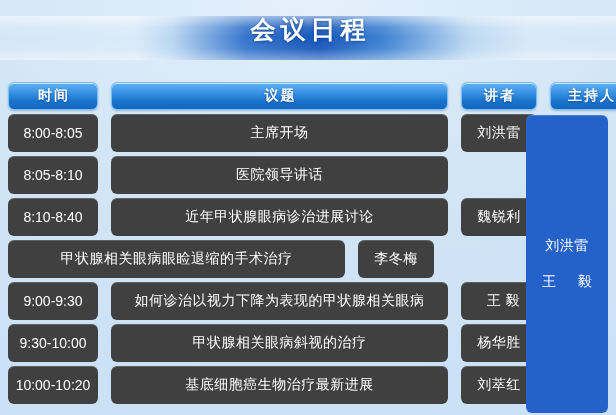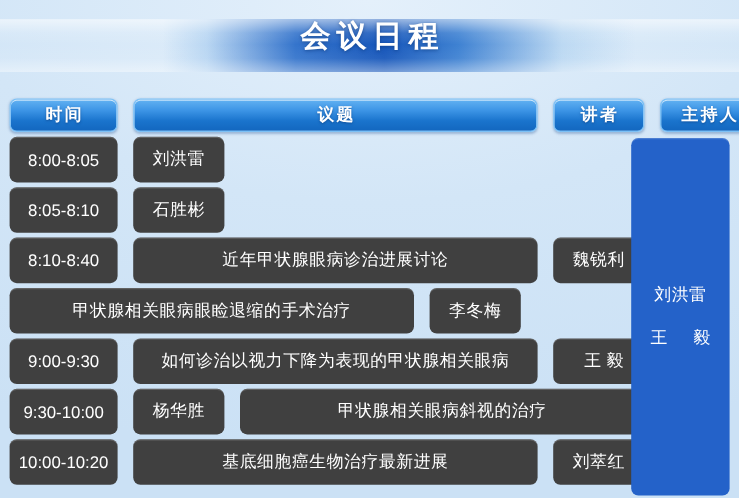--- a/index.html
+++ b/index.html
@@ -180,27 +180,28 @@
 
   <div class="row">
     <div class="cell hdr c-time">时间</div>
     <div class="cell hdr c-topic">议题</div>
     <div class="cell hdr c-spk">讲者</div>
     <div class="cell hdr c-host">主持人</div>
   </div>
 
   <div class="row">
     <div class="cell body-cell c-time">8:00-8:05</div>
+    <div class="cell body-cell c-topic">主席开场</div>
     <div class="cell body-cell c-spk">刘洪雷</div>
     <div class="c-host"></div>
   </div>
 
   <div class="row">
     <div class="cell body-cell c-time">8:05-8:10</div>
-    <div class="cell body-cell c-spk">石胜彬</div>
+    <div class="cell body-cell c-topic">医院领导讲话</div>
     <div class="c-host"></div>
   </div>
 
   <div class="row">
     <div class="cell body-cell c-time">8:10-8:40</div>
     <div class="cell body-cell c-topic">近年甲状腺眼病诊治进展讨论</div>
     <div class="cell body-cell c-spk">魏锐利</div>
     <div class="c-host"></div>
   </div>
 
@@ -212,22 +213,22 @@
 
   <div class="row">
     <div class="cell body-cell c-time">9:00-9:30</div>
     <div class="cell body-cell c-topic">如何诊治以视力下降为表现的甲状腺相关眼病</div>
     <div class="cell body-cell c-spk spaced-name">王 毅</div>
     <div class="c-host"></div>
   </div>
 
   <div class="row">
     <div class="cell body-cell c-time">9:30-10:00</div>
+    <div class="cell body-cell c-topic">甲状腺相关眼病斜视的治疗</div>
     <div class="cell body-cell c-spk">杨华胜</div>
-    <div class="cell body-cell c-topic">甲状腺相关眼病斜视的治疗</div>
     <div class="c-host"></div>
   </div>
 
   <div class="row">
     <div class="cell body-cell c-time">10:00-10:20</div>
     <div class="cell body-cell c-topic">基底细胞癌生物治疗最新进展</div>
     <div class="cell body-cell c-spk">刘萃红</div>
     <div class="c-host"></div>
   </div>
 

